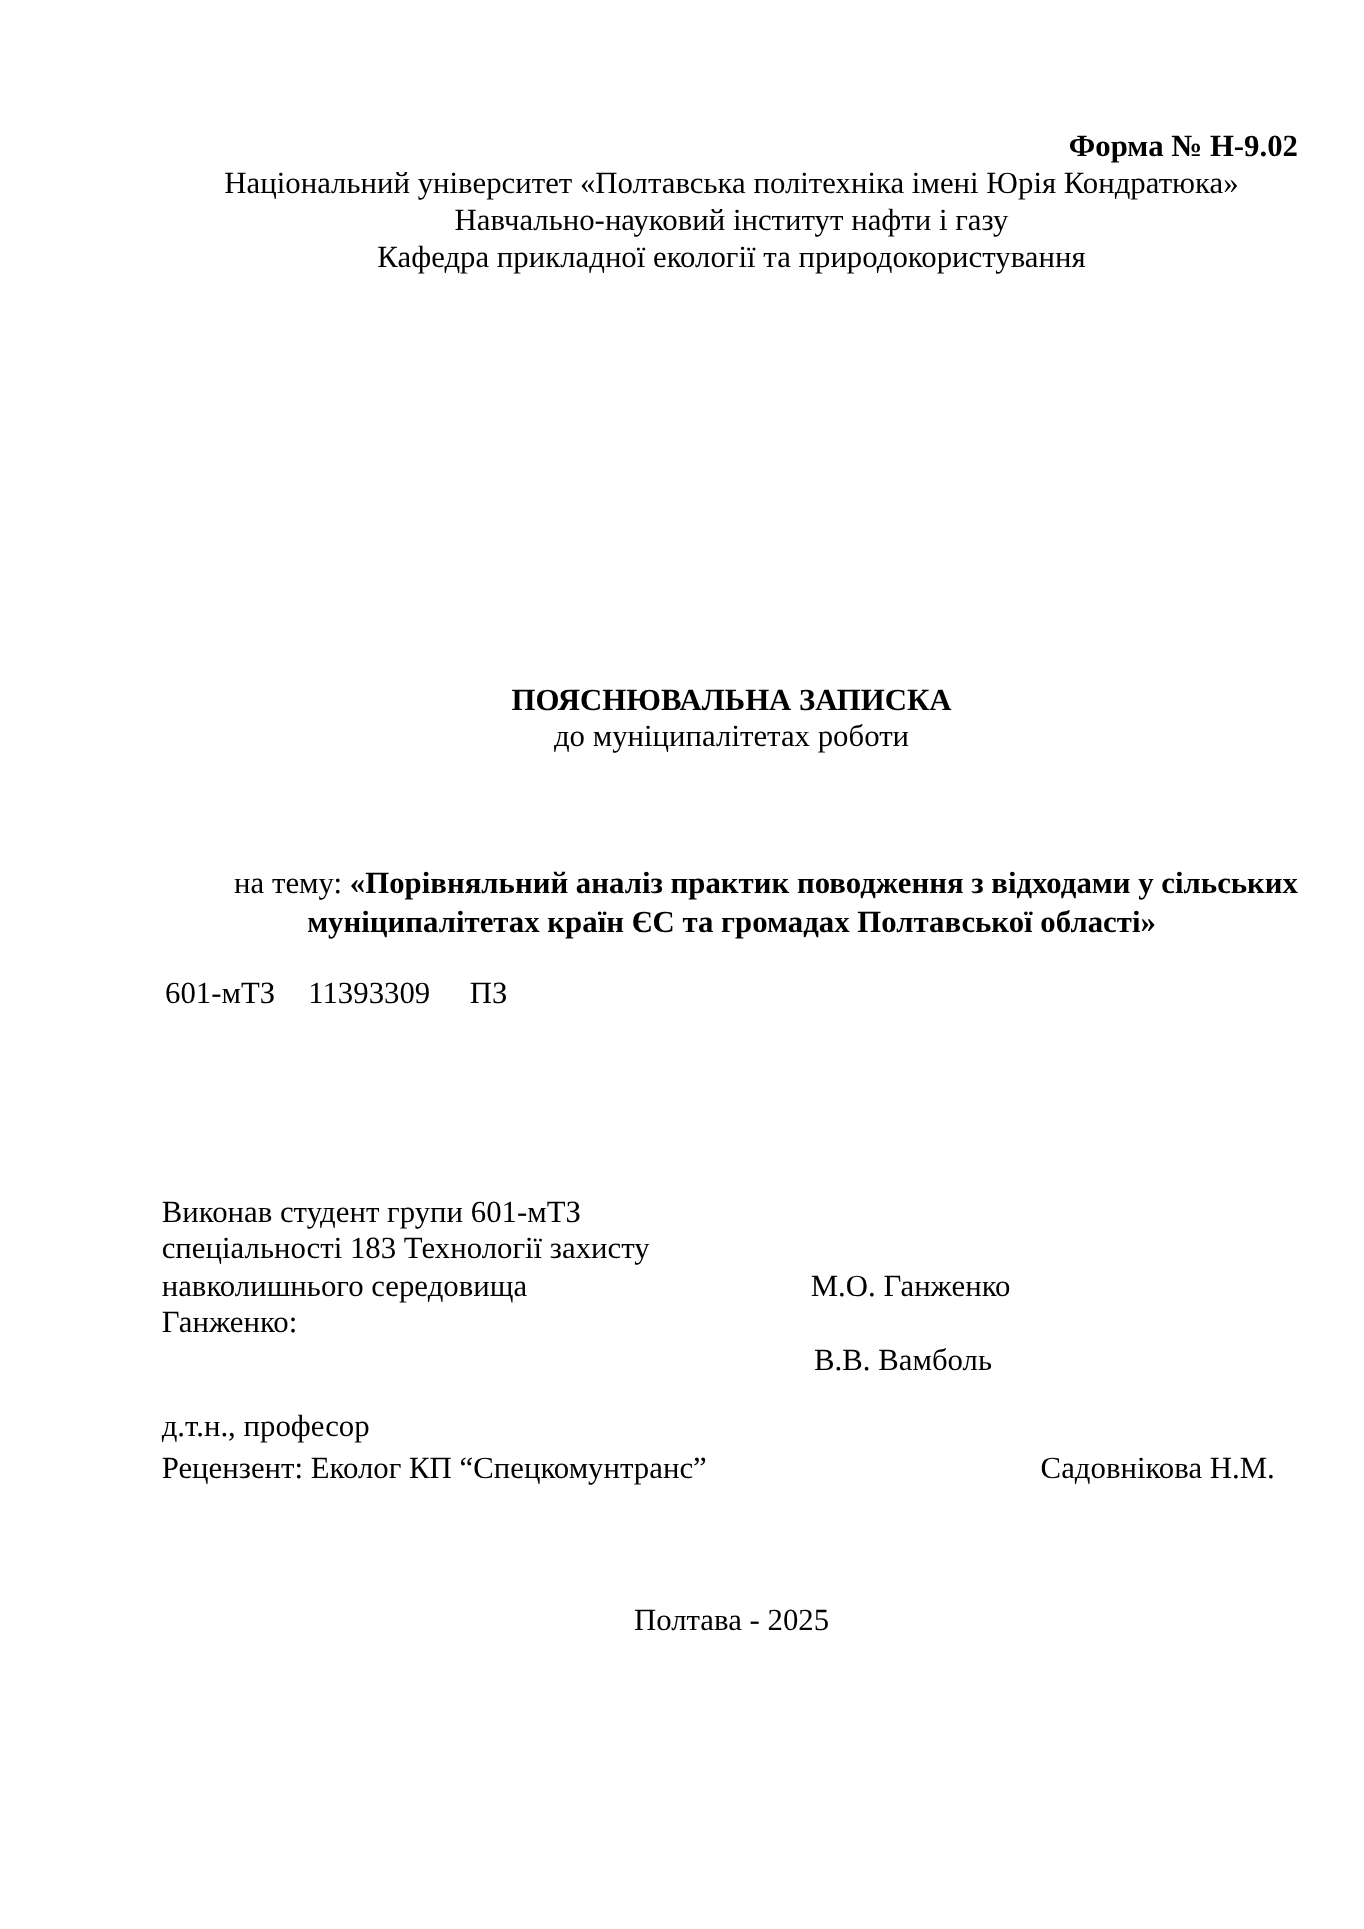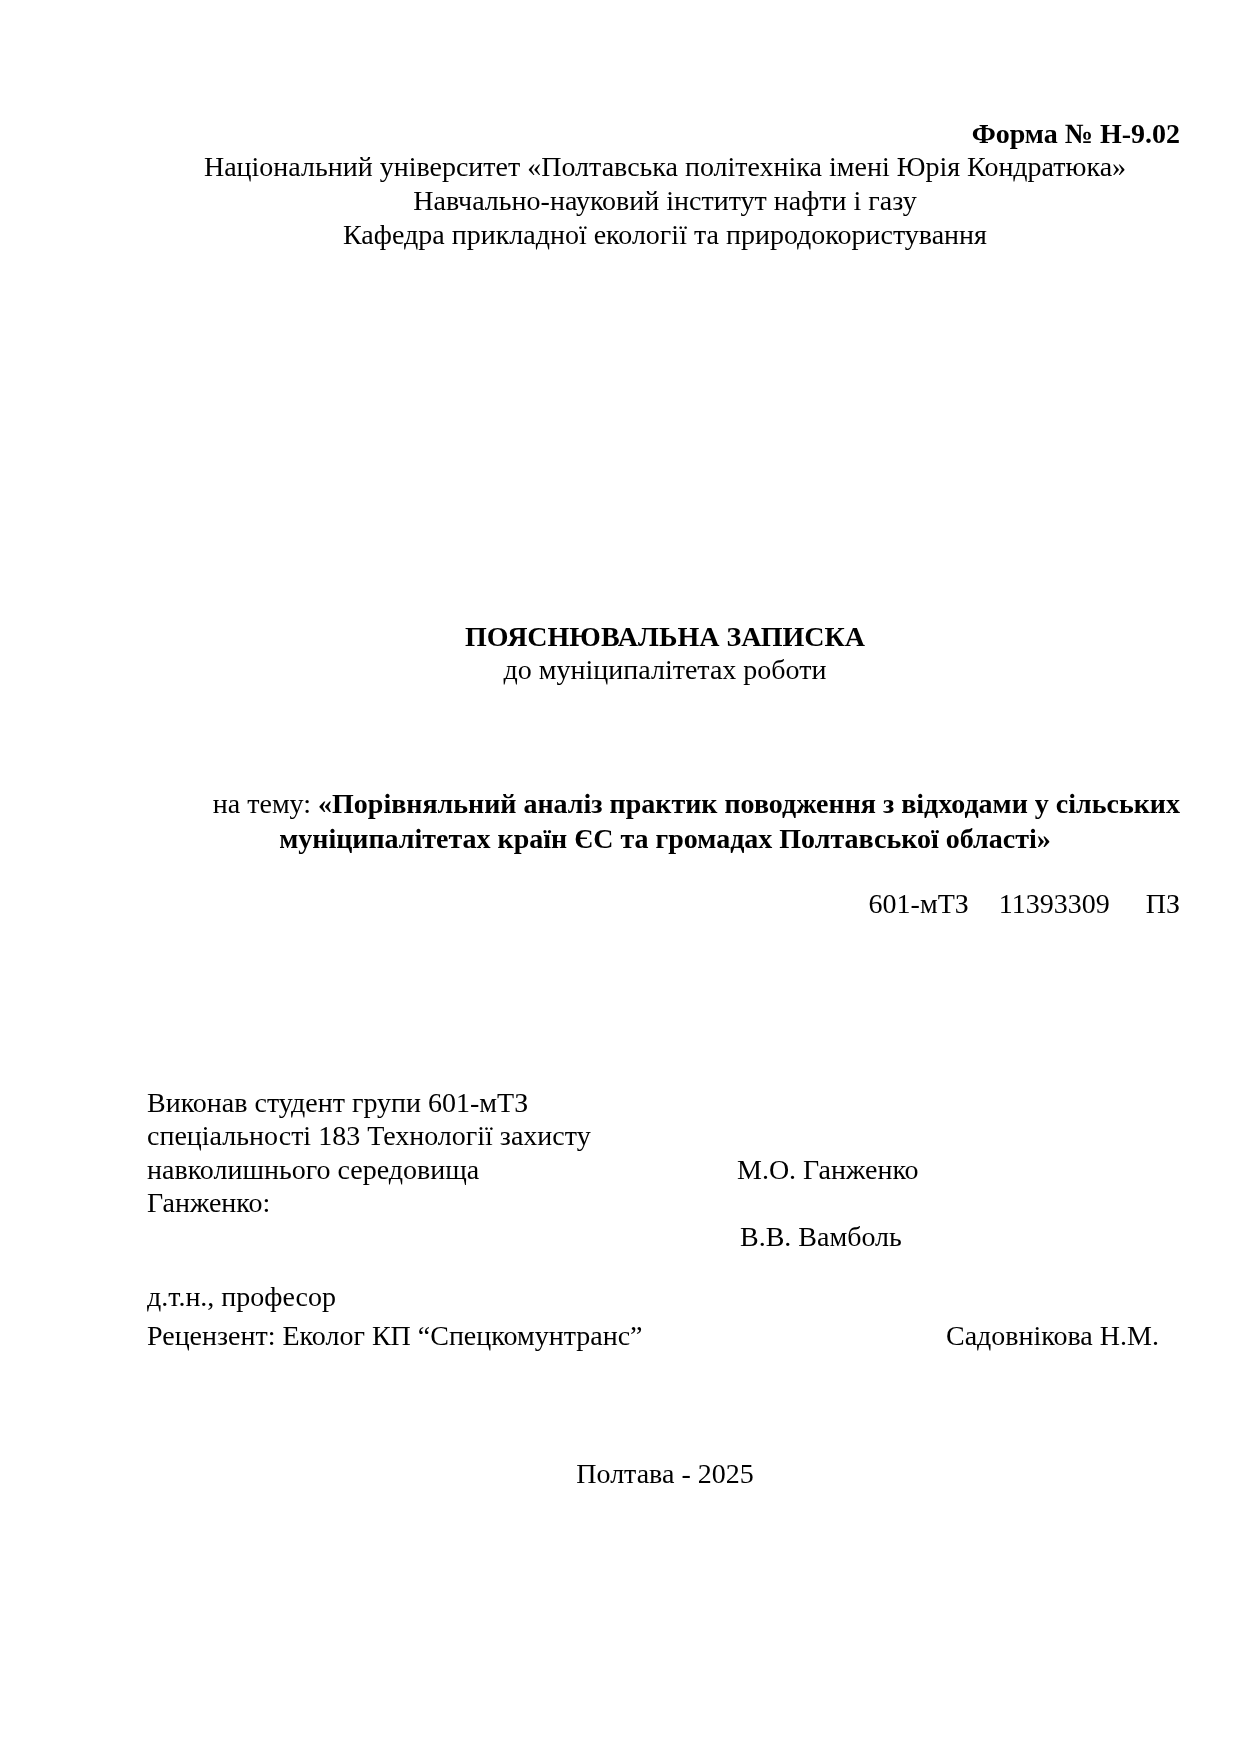--- a/index.html
+++ b/index.html
@@ -41,21 +41,21 @@
     }
     #doc-subtitle { top: 656px; }
 
     #theme-line-1 { top: 790px; text-align: right; }
     #theme-line-2 { top: 825px; }
 
     #doc-code {
       top: 890px;
       left: 150px;
       width: 1030px;
-      text-align: right;
+      text-align: left;
     }
     #doc-code span { display: inline-block; }
     #doc-code .gap { width: 30px; }
 
     .sig-left { left: 147px; }
     #sig-row-1 { top: 1089px; }
     #sig-row-2 { top: 1122px; }
     #sig-row-3 { top: 1156px; }
     #sig-row-4 { top: 1189px; }
     #sig-row-5 { top: 1283px; }

